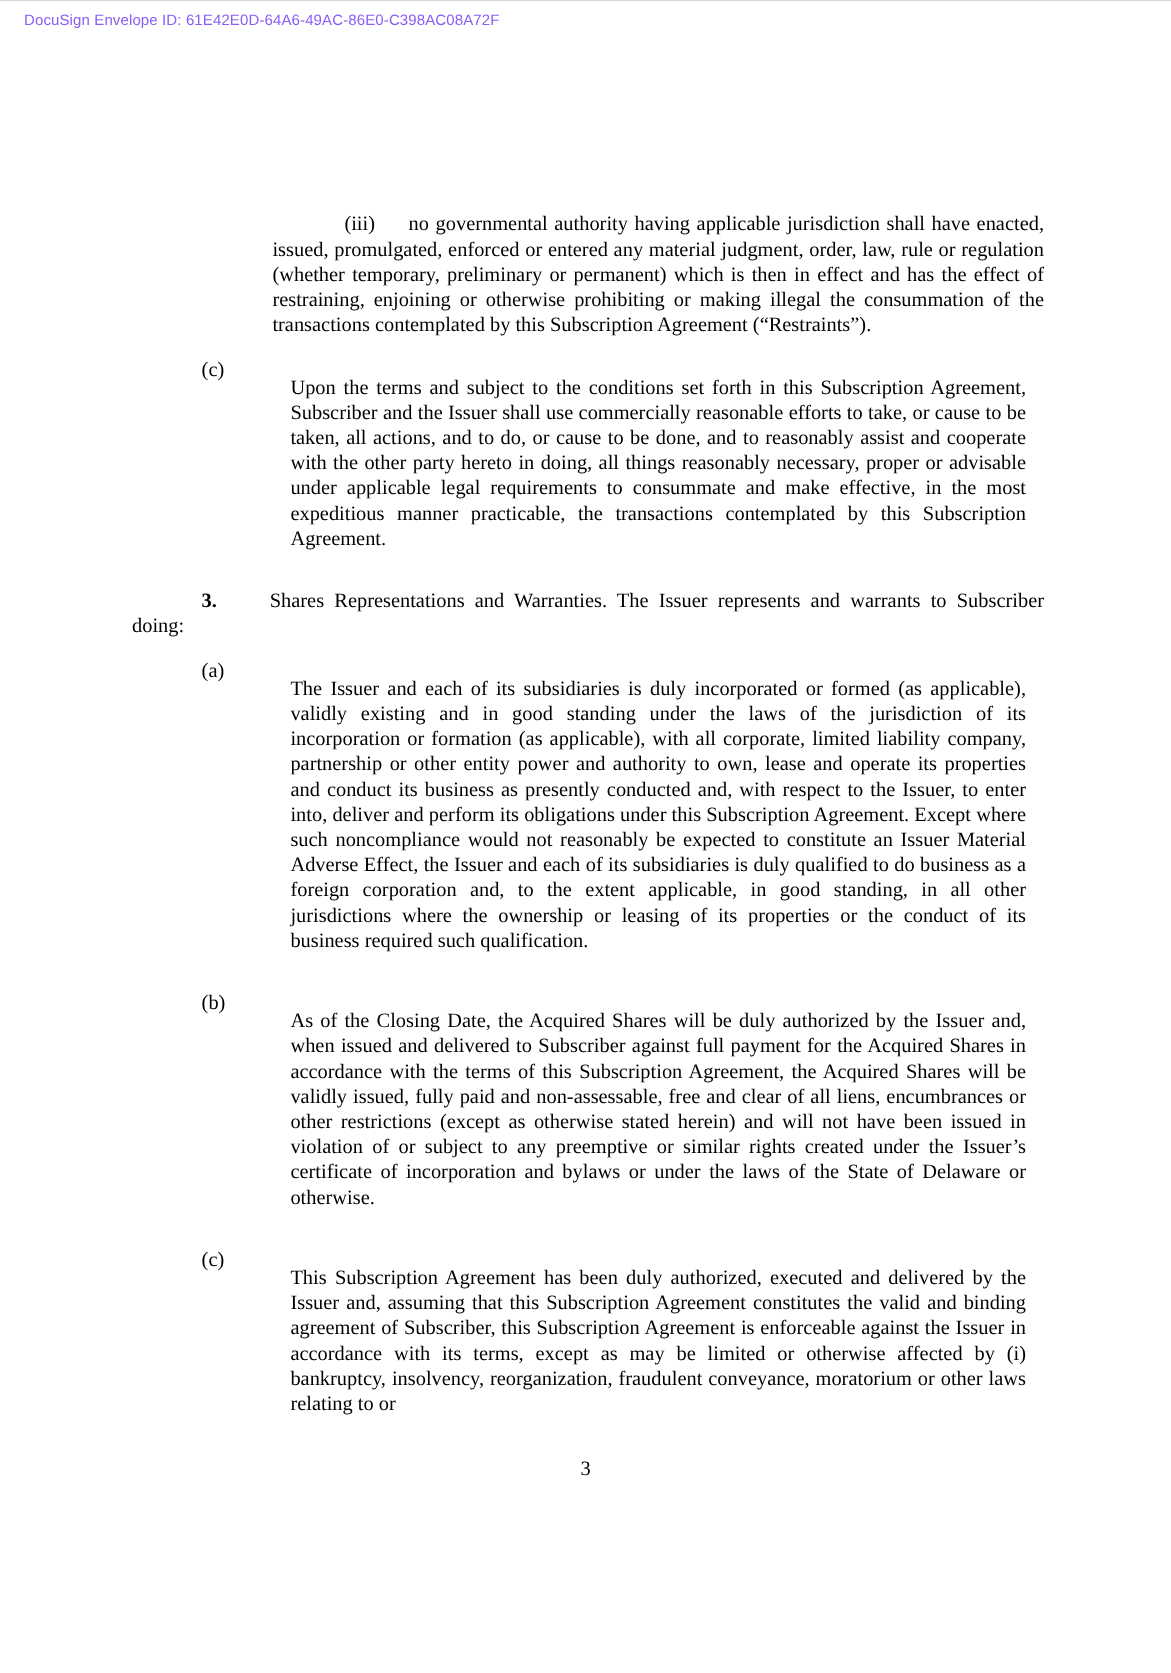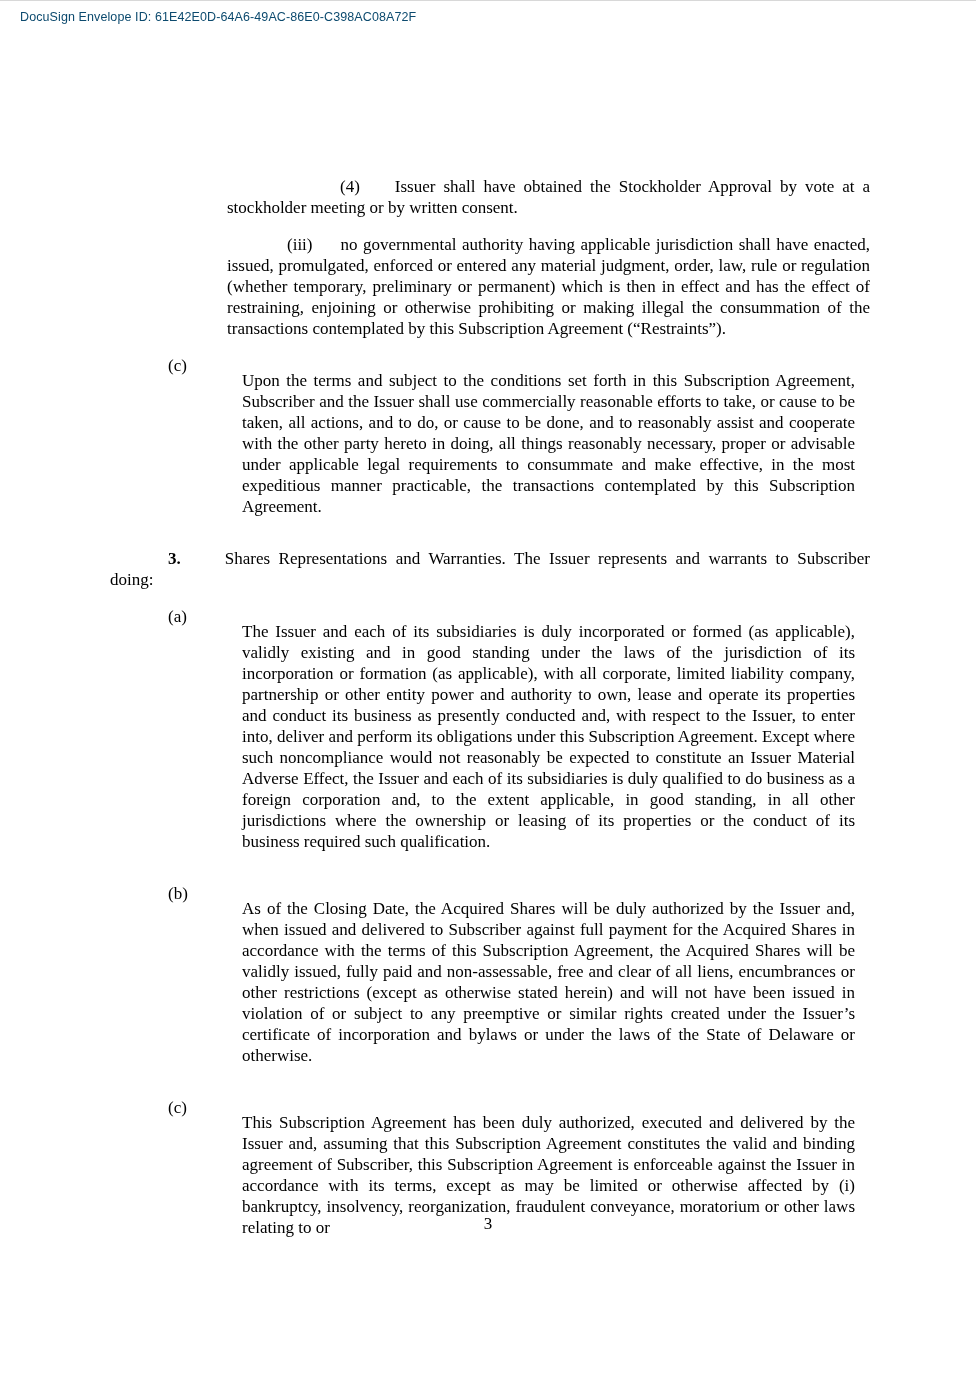--- a/index.html
+++ b/index.html
@@ -14,21 +14,21 @@
     overflow: hidden;
     border-top: 1px solid #d8d8d8;
   }
   .docusign-header {
     position: absolute;
     top: 9px;
     left: 20px;
     font-family: "Liberation Sans", sans-serif;
     font-size: 12.5px;
     letter-spacing: 0.1px;
-    color: #0c4a6e;
+    color: #8b5cf6;
     white-space: nowrap;
   }
   .doc-body {
     position: absolute;
     top: 175px;
     left: 110px;
     width: 760px;
     font-size: 17px;
     line-height: 21px;
     text-align: justify;
@@ -74,21 +74,20 @@
 </head>
 <body>
 
 <div class="page">
 
   <div class="docusign-header">DocuSign Envelope ID: 61E42E0D-64A6-49AC-86E0-C398AC08A72F</div>
 
   <div class="doc-body">
 
 
-    <p class="para ind-4"><span>(4)</span><span class="tab tab-35"></span><span>Issuer shall have obtained the Stockholder Approval by vote at a stockholder meeting or by written consent.</span></p>
 
     <p class="para ind-iii"><span>(iii)</span><span class="tab tab-28"></span><span>no governmental authority having applicable jurisdiction shall have enacted, issued, promulgated, enforced or entered any material judgment, order, law, rule or regulation (whether temporary, preliminary or permanent) which is then in effect and has the effect of restraining, enjoining or otherwise prohibiting or making illegal the consummation of the transactions contemplated by this Subscription Agreement (“</span><span class="u">Restraints</span><span>”).</span></p>
 
     <div class="item">
       <span class="item-label">(c)</span>
       <p class="item-text">Upon the terms and subject to the conditions set forth in this Subscription Agreement, Subscriber and the Issuer shall use commercially reasonable efforts to take, or cause to be taken, all actions, and to do, or cause to be done, and to reasonably assist and cooperate with the other party hereto in doing, all things reasonably necessary, proper or advisable under applicable legal requirements to consummate and make effective, in the most expeditious manner practicable, the transactions contemplated by this Subscription Agreement.</p>
     </div>
 
     <p class="sec3"><span class="bold">3.</span><span class="tab tab-44"></span><span class="u">Shares Representations and Warranties</span><span>. The Issuer represents and warrants to Subscriber doing:</span></p>
 

